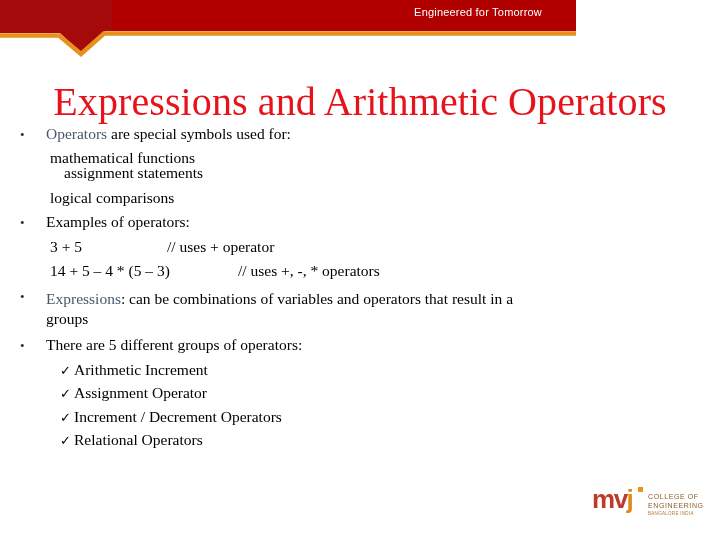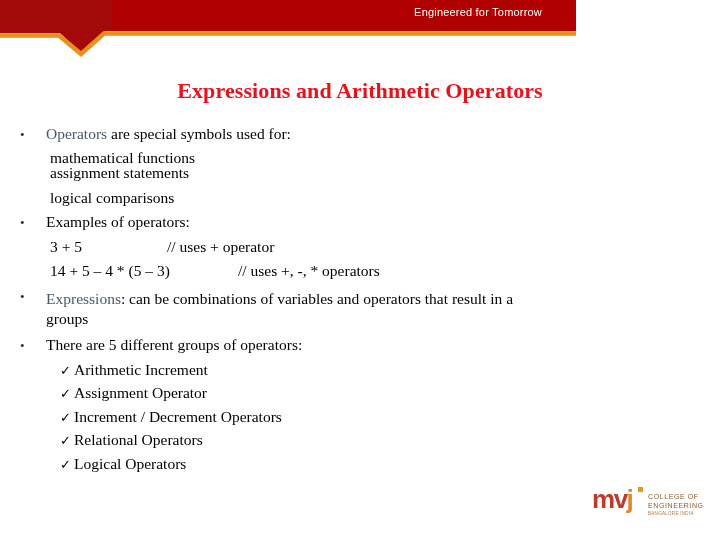--- a/index.html
+++ b/index.html
@@ -44,22 +44,22 @@
 
   
   .slide-title {
     position: absolute;
     top: 78px;
     left: 0;
     width: 720px;
     text-align: center;
     color: #e8121a;
     font-family: "Liberation Serif", serif;
-    font-size: 22px;
-    font-weight: bold;
+    font-size: 40px;
+    font-weight: normal;
     letter-spacing: 0.1px;
     white-space: nowrap;
   }
 
   
   .content {
     position: absolute;
     top: 126px;
     left: 0;
     width: 720px;
@@ -196,21 +196,21 @@
 <div class="content">
 
   <div class="row bullet-row" style="margin-bottom:8px;">
     <span class="bullet-dot">•</span>
     <span class="accent">Operators</span><span> are special symbols used for:</span>
   </div>
 
   <div class="row sub-row" style="">
     <span>mathematical functions</span>
   </div>
-  <div class="row sub-row" style="margin-bottom:9px;">
+  <div class="row sub-row" style="margin-bottom:9px;margin-left:14px;">
     <span>assignment statements</span>
   </div>
   <div class="row sub-row" style="margin-bottom:9px;">
     <span>logical comparisons</span>
   </div>
 
   <div class="row bullet-row" style="margin-bottom:9px;">
     <span class="bullet-dot">•</span>
     <span>Examples of operators:</span>
   </div>
@@ -239,23 +239,20 @@
     <span class="check-mark">✓</span><span>Arithmetic Increment</span>
   </div>
   <div class="row check-row" style="margin-bottom:8px;">
     <span class="check-mark">✓</span><span>Assignment Operator</span>
   </div>
   <div class="row check-row" style="margin-bottom:8px;">
     <span class="check-mark">✓</span><span>Increment / Decrement Operators</span>
   </div>
   <div class="row check-row" style="margin-bottom:8px;">
     <span class="check-mark">✓</span><span>Relational Operators</span>
-  </div>
-  <div class="row check-row">
-    <span class="check-mark">✓</span><span>Logical Operators</span>
   </div>
 
 </div>
 
 <div class="logo">
   <div class="logo-mark"><span class="lm-m">m</span><span class="lm-v">v</span><span class="lm-j">j</span></div>
   <div class="logo-dot"></div>
   <div class="logo-lines">
     <div class="logo-l1">COLLEGE OF</div>
     <div class="logo-l2">ENGINEERING</div>

